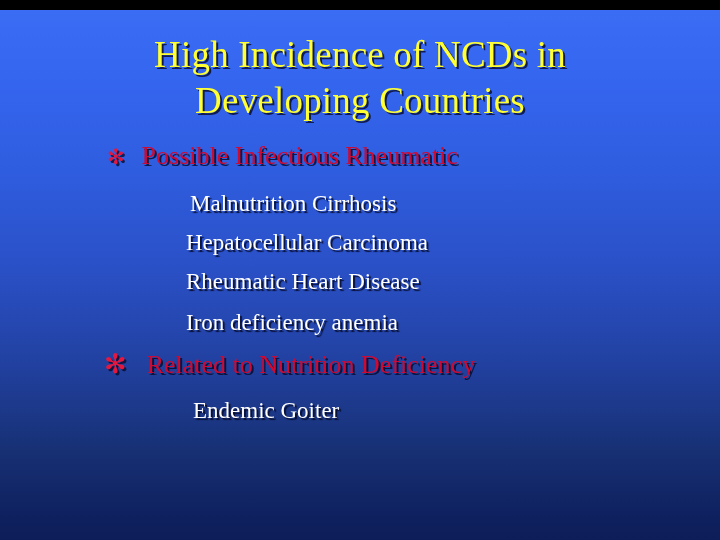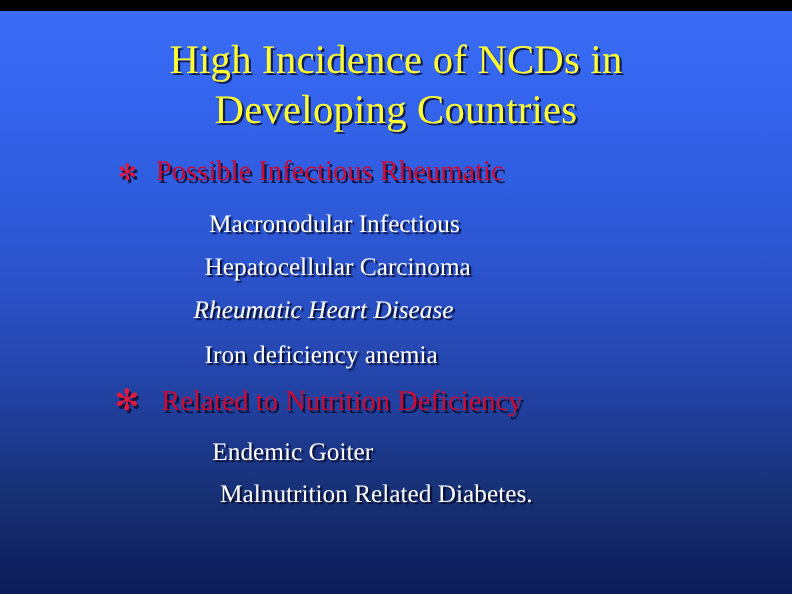--- a/index.html
+++ b/index.html
@@ -81,46 +81,45 @@
     position: absolute;
     color: #ffffff;
     font-size: 23px;
     line-height: 27px;
     white-space: nowrap;
     text-shadow: 2px 2px 1px rgba(6, 10, 40, 0.9);
   }
 
   #sub-1 { left: 190px; top: 180px; }
   #sub-2 { left: 186px; top: 219px; }
-  #sub-3 { left: 176px; top: 258px; font-style: italic; }
+  #sub-3 { left: 186px; top: 258px; }
   #sub-4 { left: 186px; top: 299px; text-align: center; }
   #sub-5 { left: 193px; top: 387px; }
   #sub-6 { left: 200px; top: 425px; }
 </style>
 </head>
 <body>
 
 <div id="slide">
 
   <div id="title-block">
     <span class="title-line">High Incidence of  NCDs in</span>
     <span class="title-line">Developing Countries</span>
   </div>
 
   <div class="l1-row" id="row-bullet-1">
     <span class="l1-bullet">✻</span>
     <span class="l1-text">Possible Infectious Rheumatic</span>
   </div>
 
-  <div class="l2-item" id="sub-1">Macronodular Infectious</div>
+  <div class="l2-item" id="sub-1">Malnutrition Cirrhosis</div>
   <div class="l2-item" id="sub-2">Hepatocellular Carcinoma</div>
   <div class="l2-item" id="sub-3">Rheumatic Heart Disease</div>
   <div class="l2-item" id="sub-4">Iron deficiency anemia</div>
 
   <div class="l1-row" id="row-bullet-2">
     <span class="l1-bullet">✻</span>
     <span class="l1-text">Related to Nutrition Deficiency</span>
   </div>
 
   <div class="l2-item" id="sub-5">Endemic Goiter</div>
-  <div class="l2-item" id="sub-6">Malnutrition Related Diabetes.</div>
 
 </div>
 
 </body></html>

